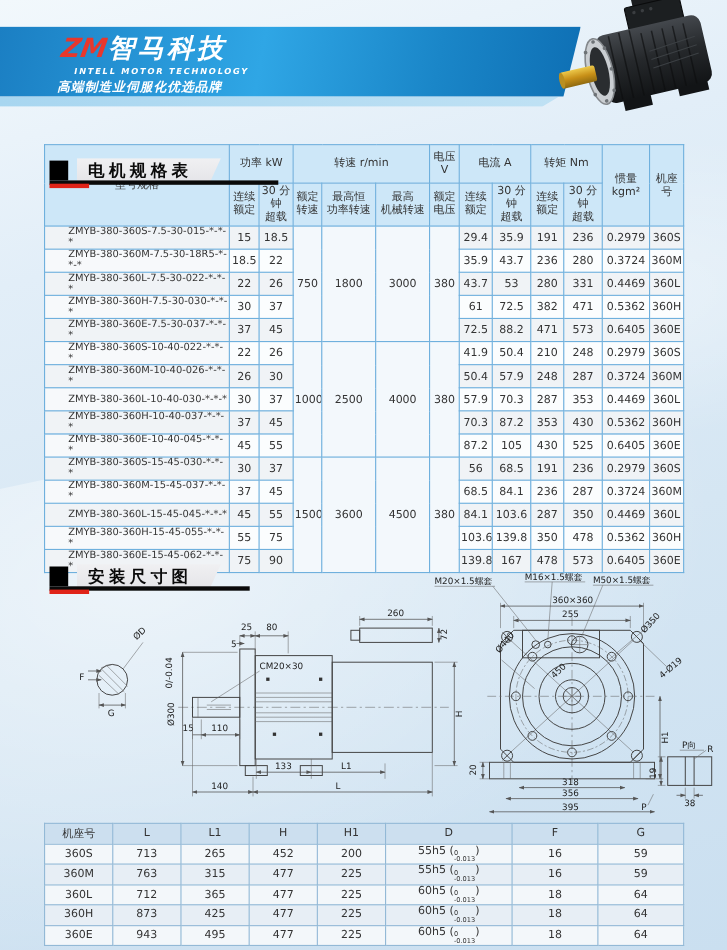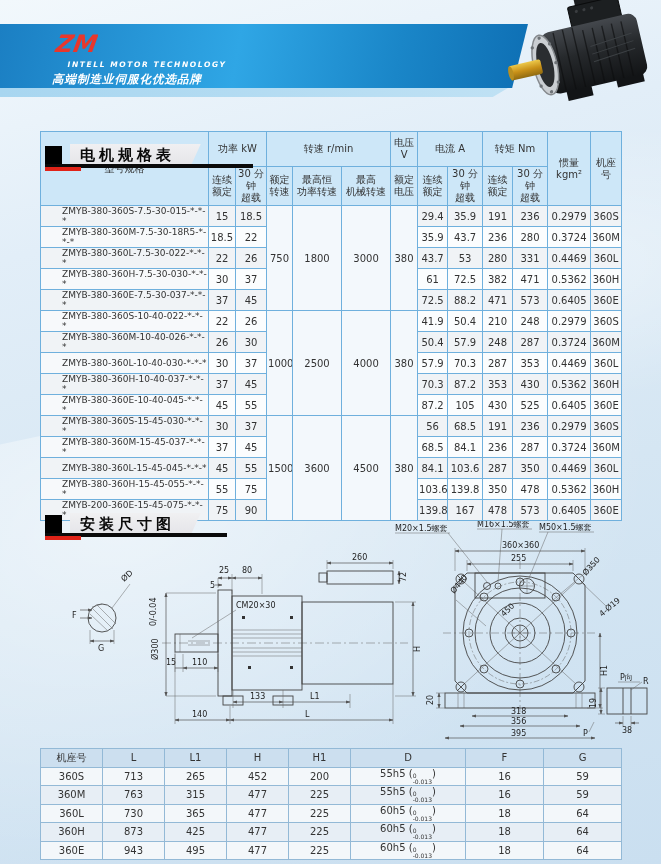--- a/index.html
+++ b/index.html
@@ -79,20 +79,21 @@
 <div class="bg-sweep2"></div>
 
 <div class="banner">
   <div class="logo">
     <div class="logo-row">
       <svg class="logo-mark" viewBox="0 0 52 34">
         <g transform="skewX(-10)">
           <text x="8" y="27" font-size="27" font-weight="bold" font-style="italic" fill="#e8372c">ZM</text>
         </g>
       </svg>
+      <span class="brand-cn">智马科技</span>
     </div>
     <div class="brand-en">INTELL MOTOR TECHNOLOGY</div>
     <div class="slogan">高端制造业伺服化优选品牌</div>
   </div>
 </div>
 <div class="banner-sub"></div>
 
 <svg class="motor-photo" viewBox="0 0 170 110">
   <defs>
     <linearGradient id="bodyGrad" x1="0" y1="0" x2="0" y2="1">
@@ -369,21 +370,21 @@
           <td>55</td>
           <td>75</td>
           <td>103.6</td>
           <td>139.8</td>
           <td>350</td>
           <td>478</td>
           <td>0.5362</td>
           <td>360H</td>
         </tr>
         <tr>
-          <td class="model-cell">ZMYB-200-360E-15-45-075-*-*-*</td>
+          <td class="model-cell">ZMYB-380-360E-15-45-062-*-*-*</td>
           <td>75</td>
           <td>90</td>
           <td>139.8</td>
           <td>167</td>
           <td>478</td>
           <td>573</td>
           <td>0.6405</td>
           <td>360E</td>
         </tr>
       </tbody>
@@ -657,21 +658,21 @@
           <td>225</td>
           <td><span>55h5 (</span><span class="tol-stack">
               <span>0</span>
               <span>-0.013</span>
             </span><span>)</span></td>
           <td>16</td>
           <td>59</td>
         </tr>
         <tr>
           <td>360L</td>
-          <td>730</td>
+          <td>712</td>
           <td>365</td>
           <td>477</td>
           <td>225</td>
           <td><span>60h5 (</span><span class="tol-stack">
               <span>0</span>
               <span>-0.013</span>
             </span><span>)</span></td>
           <td>18</td>
           <td>64</td>
         </tr>

